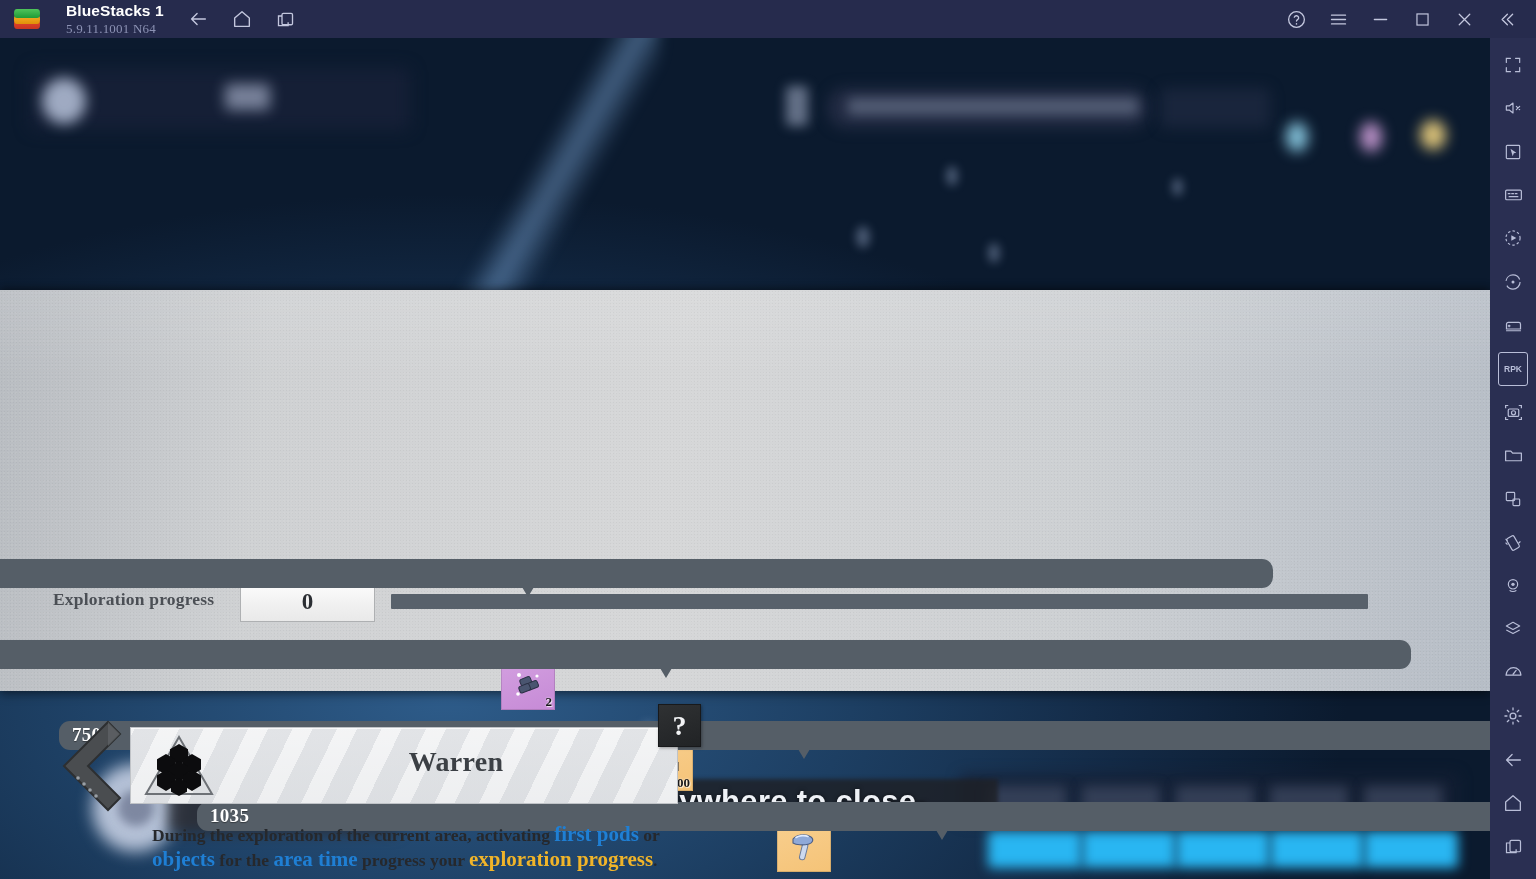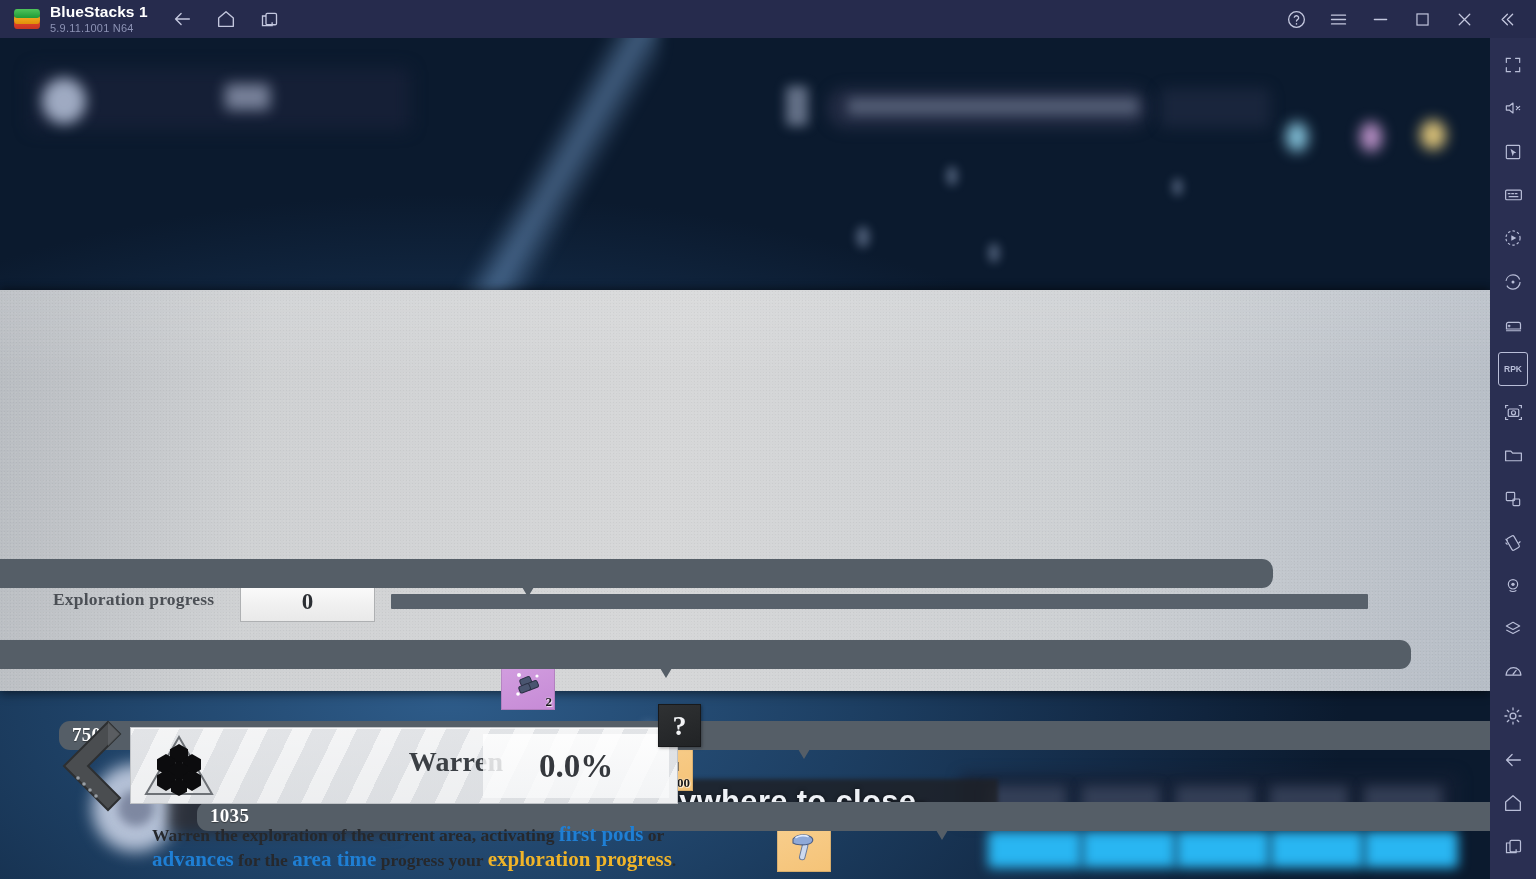--- a/index.html
+++ b/index.html
@@ -20,23 +20,23 @@
   }
   #bs-logo {
     width: 26px; height: 24px;
     margin-left: 14px; margin-right: 10px;
     position: relative; flex: none;
   }
   #bs-logo .lyr { position: absolute; left: 0; width: 26px; height: 9px; border-radius: 3px/4px; }
   #bs-logo .l1 { top: 13px; background: linear-gradient(#e5472f,#c93520); }
   #bs-logo .l2 { top: 8px;  background: linear-gradient(#f5b02a,#e09008); }
   #bs-logo .l3 { top: 2px;  background: linear-gradient(#4fc45b,#1f9b36); }
-  .bs-titles { display: flex; flex-direction: column; justify-content: center; line-height: 1; }
+  .bs-titles { display: flex; flex-direction: column; justify-content: center; line-height: 1; margin-left: 16px; }
   .bs-name { color: #fff; font-size: 15.5px; font-weight: bold; letter-spacing: .1px; }
-  .bs-ver  { color: #8c92b4; font-size: 11px; margin-top: 3px; letter-spacing: .2px; }
+  .bs-ver  { color: #8c92b4; font-size: 13px; margin-top: 3px; letter-spacing: .2px; font-family: Liberation Serif, serif; }
   .tb-icons { display: flex; align-items: center; margin-left: 22px; gap: 20px; }
   .tb-icons .ti, .tb-right .ti {
     width: 24px; height: 24px; display: flex;
     align-items: center; justify-content: center;
     cursor: pointer;
   }
   .tb-right { margin-left: auto; display: flex; align-items: center; gap: 18px; margin-right: 18px; }
   .ti svg { stroke: #c3c7de; fill: none; stroke-width: 1.5; }
 
   
@@ -578,28 +578,25 @@
             <path d="M23 20l9 5.2v10.4L23 41l-9-5.4V25.2z"></path>
             <path d="M49 20l9 5.2v10.4L49 41l-9-5.4V25.2z"></path>
             <path d="M36 27l9 5.2v10.4L36 48l-9-5.4V32.2z"></path>
             <path d="M23 36l9 5.2v10.4L23 57l-9-5.4V41.2z"></path>
             <path d="M49 36l9 5.2v10.4L49 57l-9-5.4V41.2z"></path>
             <path d="M36 44l8 4.6v9.2L36 62l-8-4.2v-9.2z"></path>
           </g>
         </svg>
       </div>
       <div id="warren-name">Warren</div>
-      <div id="warren-pct-box">
-        <div id="warren-pct">0.0%</div>
-      </div>
     </div>
 
     <div id="help-btn">?</div>
 
     <div id="desc">
-      <span>Warren the exploration of the current area, activating </span><span class="hl-blue">first pods</span><span> or </span><span class="hl-blue">advances</span><span> for the </span><span class="hl-blue">area time</span><span> progress your </span><span class="hl-gold">exploration progress</span><span>.</span>
+      <span>During the exploration of the current area, activating </span><span class="hl-blue">first pods</span><span> or </span><span class="hl-blue">objects</span><span> for the </span><span class="hl-blue">area time</span><span> progress your </span><span class="hl-gold">exploration progress</span><span>.</span>
     </div>
 
   </div>
 
   <div id="tapbar"></div>
   <div id="taptext">-Tap anywhere to close-</div>
 </div>
 
 </body></html>

